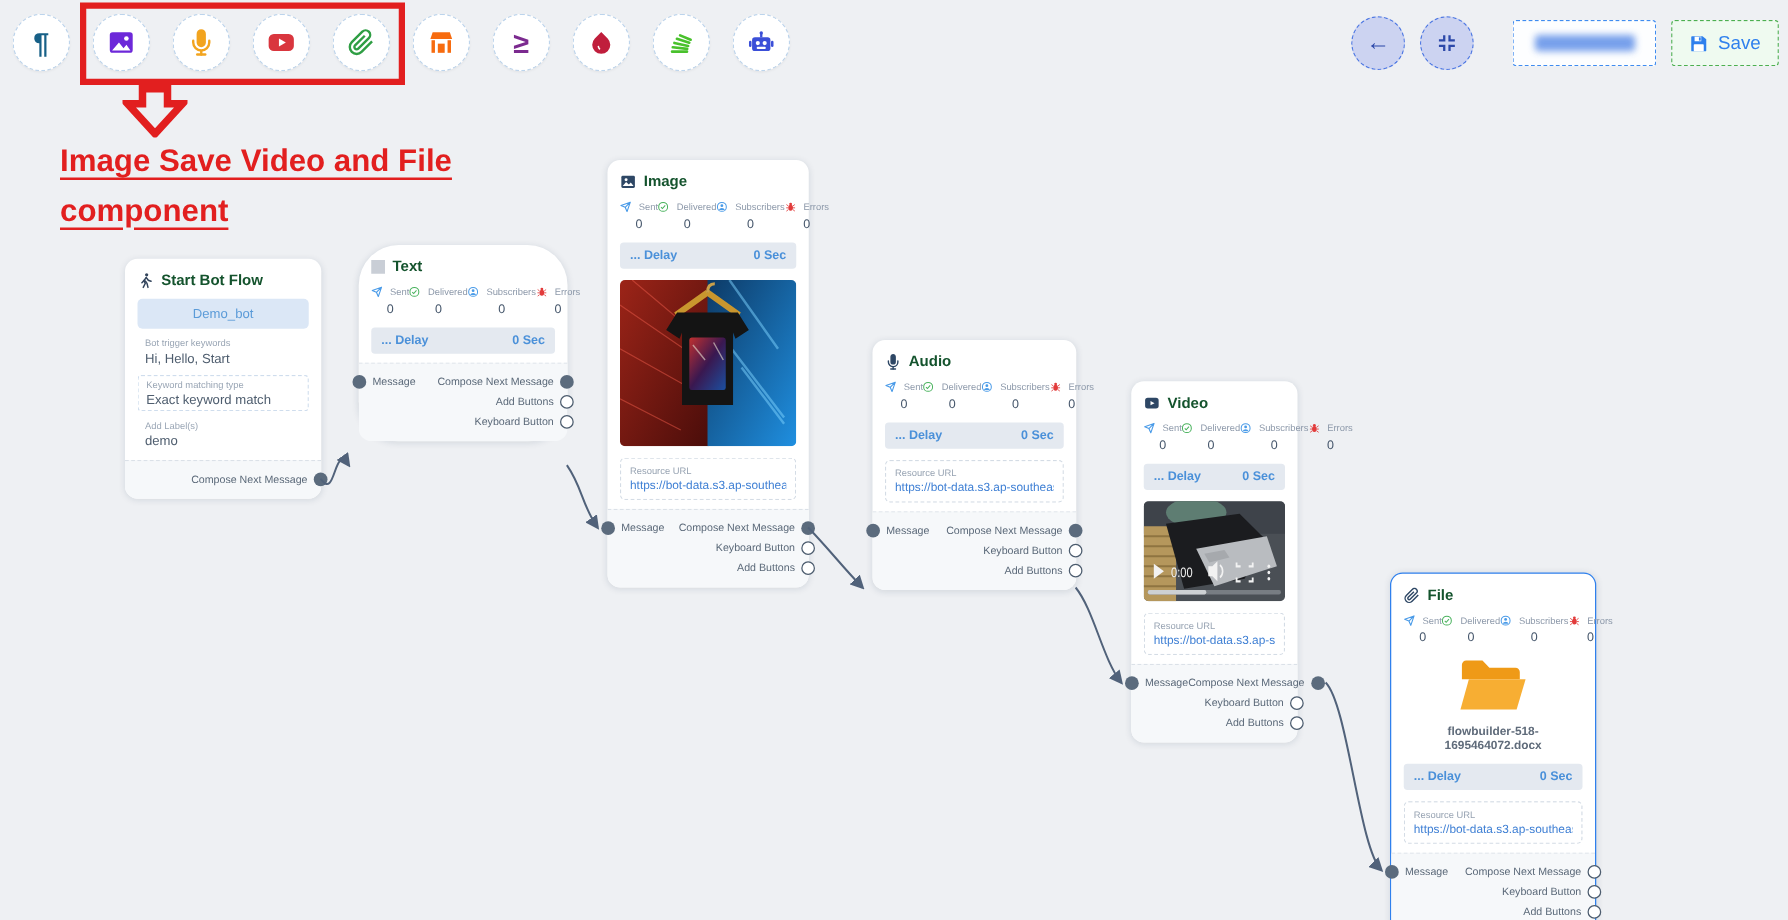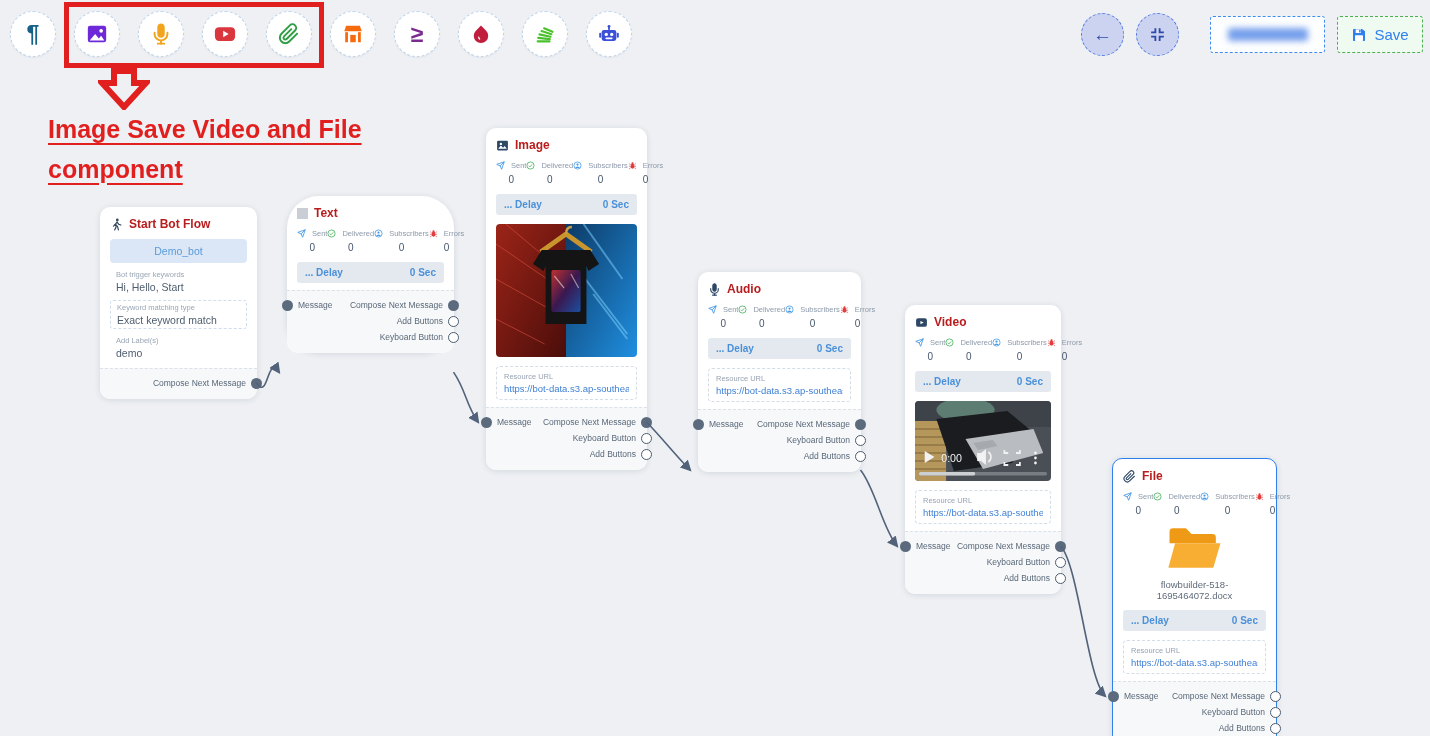--- a/index.html
+++ b/index.html
@@ -51,21 +51,21 @@
   }
   .fd { width:16px; height:16px; }
 
   
   .node {
     position:absolute; background:#fff; border-radius:10px;
     box-shadow:0 1px 6px rgba(20,40,70,.12); z-index:2; cursor:grab;
   }
   .node.selected { border:1.5px solid #2f80ed; }
   .node-body { padding:10px 10px 7px; }
-  .node-header { display:flex; align-items:center; gap:6px; font-size:12px; font-weight:bold; color:#b91c1c; }
+  .node-header { display:flex; align-items:center; gap:6px; font-size:12px; font-weight:bold; color:#14532d; }
   .hi { width:13px; height:13px; flex:none; }
   .txt-sq { width:11px; height:11px; background:#c9ced6; flex:none; }
 
   .stats { display:flex; margin-top:9px; }
   .stat { flex:1; text-align:center; }
   .stat-top { display:flex; align-items:center; justify-content:center; gap:6px; font-size:7.5px; color:#8d99aa; white-space:nowrap; }
   .si { width:9px; height:9px; flex:none; }
   .stat-val { font-size:10px; color:#45566b; margin-top:4px; }
 
   .delay {
@@ -88,21 +88,21 @@
     display:flex; align-items:center; padding:0 9px; gap:7px; cursor:pointer;
   }
   .play-btn { width:25px; height:25px; border-radius:50%; background:#2f7fd6; flex:none;
     display:flex; align-items:center; justify-content:center; }
   .play-tri { width:0; height:0; border-left:8px solid #fff; border-top:5px solid transparent; border-bottom:5px solid transparent; margin-left:2px; }
   .a-time { font-size:10.5px; color:#3a4a5a; white-space:nowrap; }
   .a-track { flex:1; height:3px; background:#9fb0c0; border-radius:2px; }
   .vol { width:13px; height:13px; flex:none; }
   .kebab { color:#34404d; font-size:13px; font-weight:bold; line-height:1; }
 
-  .file-media { margin-top:10px; text-align:center; }
+  .file-media { margin-top:10px; text-align:center;font-weight:bold; }
   .folder { width:56px; height:44px; }
   .file-name { font-size:9.5px; color:#5f6b7a; margin-top:5px; }
 
   .node-footer {
     background:#f6f8fa; border-top:1px dashed #dbe1e8;
     border-radius:0 0 10px 10px; padding:6px 0 8px;
   }
   .port-row { display:flex; justify-content:space-between; align-items:center; height:16px; padding:0 10px; }
   .port-left  { display:flex; align-items:center; gap:5px; margin-left:-15px; }
   .port-right { display:flex; align-items:center; gap:5px; margin-right:-15px; margin-left:auto; }
@@ -550,21 +550,21 @@
       </div>
     <div class="port-row">
         <div class="port-right">
           <span class="plabel">Add Buttons</span>
           <span class="dot hollow"></span>
         </div>
       </div>
   </div>
 </div>
 
-<div class="node" style="left:905px; top:305px; width:156px;">
+<div class="node" style="left:905px; top:305px; width:133px;">
   <div class="node-body">
     <div class="node-header">
       <svg class="hi" viewBox="0 0 24 24">
           <rect x="2" y="4" width="20" height="16" rx="4" fill="#2e4765"></rect>
           <polygon points="10,9 16,12 10,15" fill="#fff"></polygon>
         </svg>
       <span>Video</span>
     </div>
     <div class="stats">
       <div class="stat">

